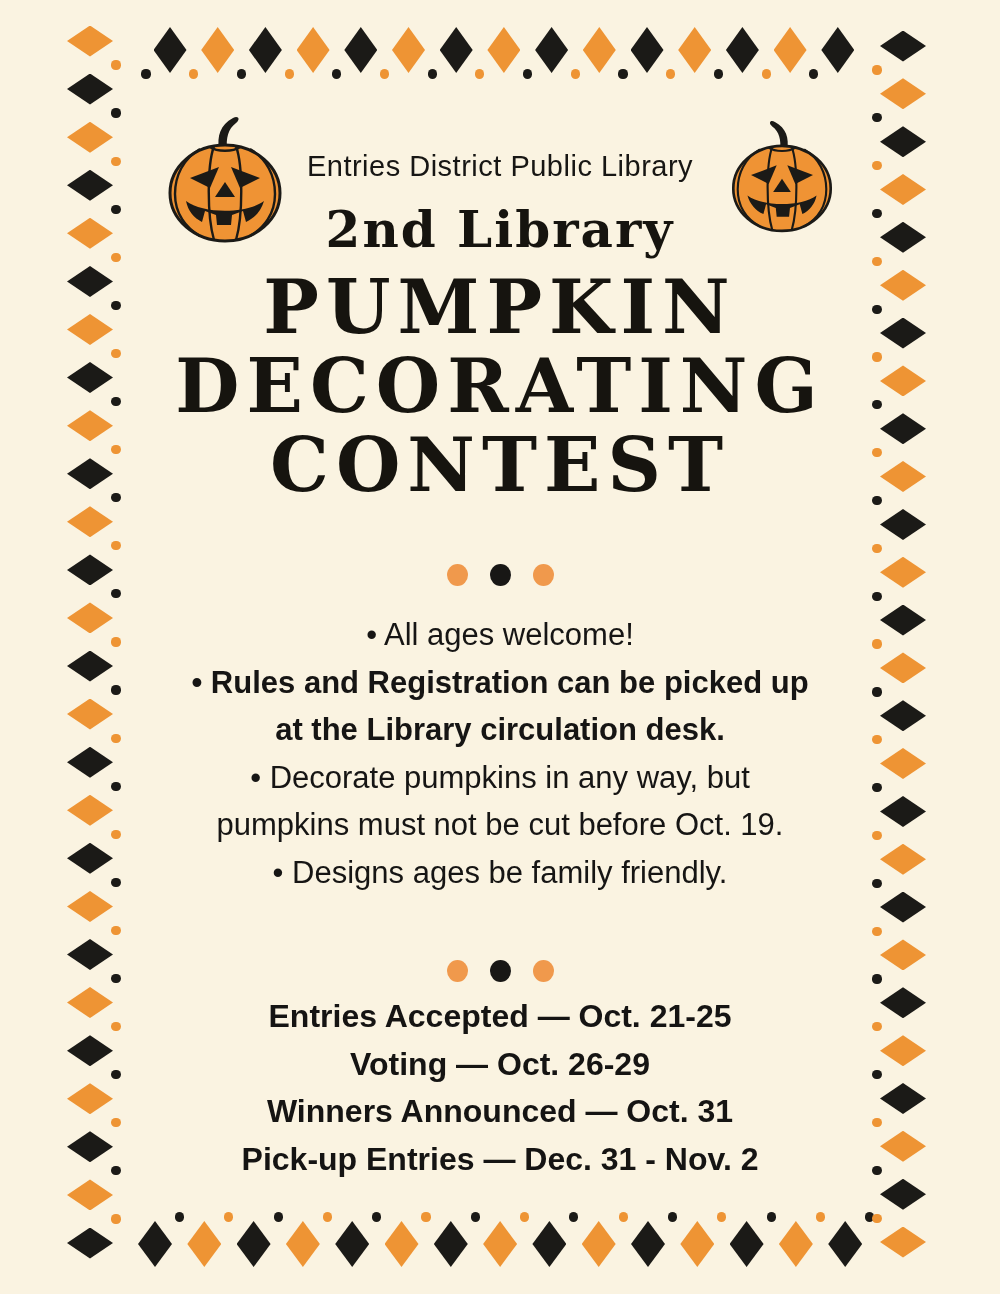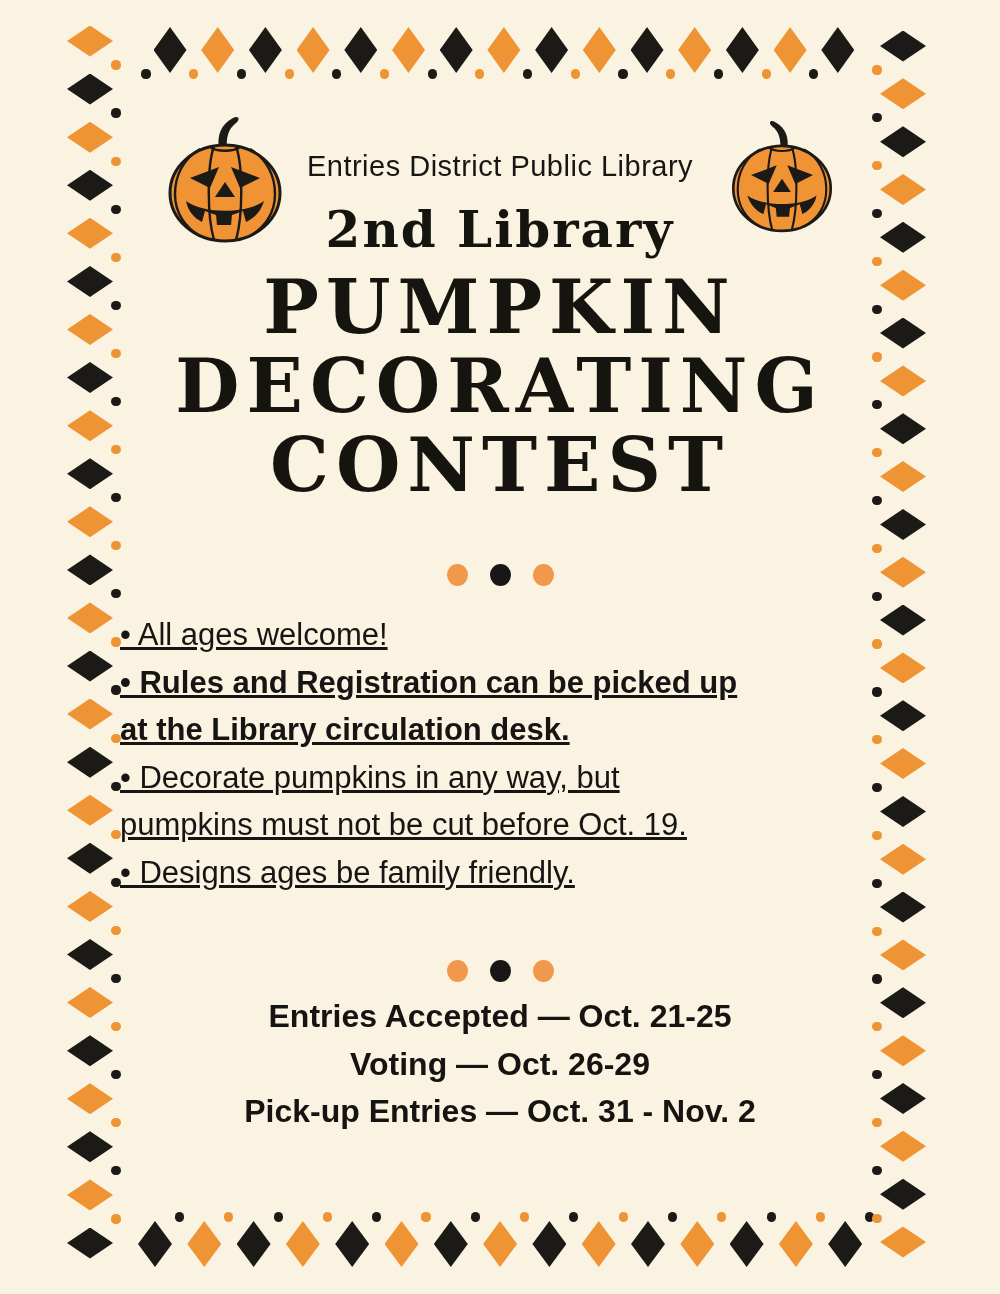--- a/index.html
+++ b/index.html
@@ -35,21 +35,21 @@
   }
   .title-line{font-size:74px;line-height:79px;letter-spacing:7px;}
   
   .dot-sep{position:absolute;left:0;width:100%;display:flex;justify-content:center;gap:22px;}
   .dot-sep.first{top:564px;}
   .dot-sep.second{top:960px;}
   .sep-dot{width:21px;height:22px;border-radius:50%;}
   
   .bullets{
     position:absolute;top:611px;left:120px;width:760px;
-    text-align:left;font-size:31px;line-height:47.5px;color:#161514;text-decoration:underline;
+    text-align:center;font-size:31px;line-height:47.5px;color:#161514;
   }
   .bullet-line.bold{font-weight:700;}
   
   .schedule{
     position:absolute;top:993px;left:100px;width:800px;
     text-align:center;font-weight:700;font-size:32px;line-height:47.6px;
     color:#151413;
   }
 </style>
 </head>
@@ -280,16 +280,17 @@
 
   <div class="dot-sep second" id="sep2">
       <span class="sep-dot" style="background: rgb(240, 153, 76);"></span>
       <span class="sep-dot" style="background: rgb(24, 23, 21);"></span>
       <span class="sep-dot" style="background: rgb(240, 153, 76);"></span>
     </div>
 
   <div class="schedule" id="schedule">
       <div class="schedule-line">Entries Accepted — Oct. 21-25</div>
       <div class="schedule-line">Voting — Oct. 26-29</div>
-      <div class="schedule-line">Pick-up Entries — Oct. 31 - Nov. 2</div>
+      <div class="schedule-line">Winners Announced — Oct. 31</div>
+      <div class="schedule-line">Pick-up Entries — Dec. 31 - Nov. 2</div>
     </div>
 
 </div>
 
 </body></html>

